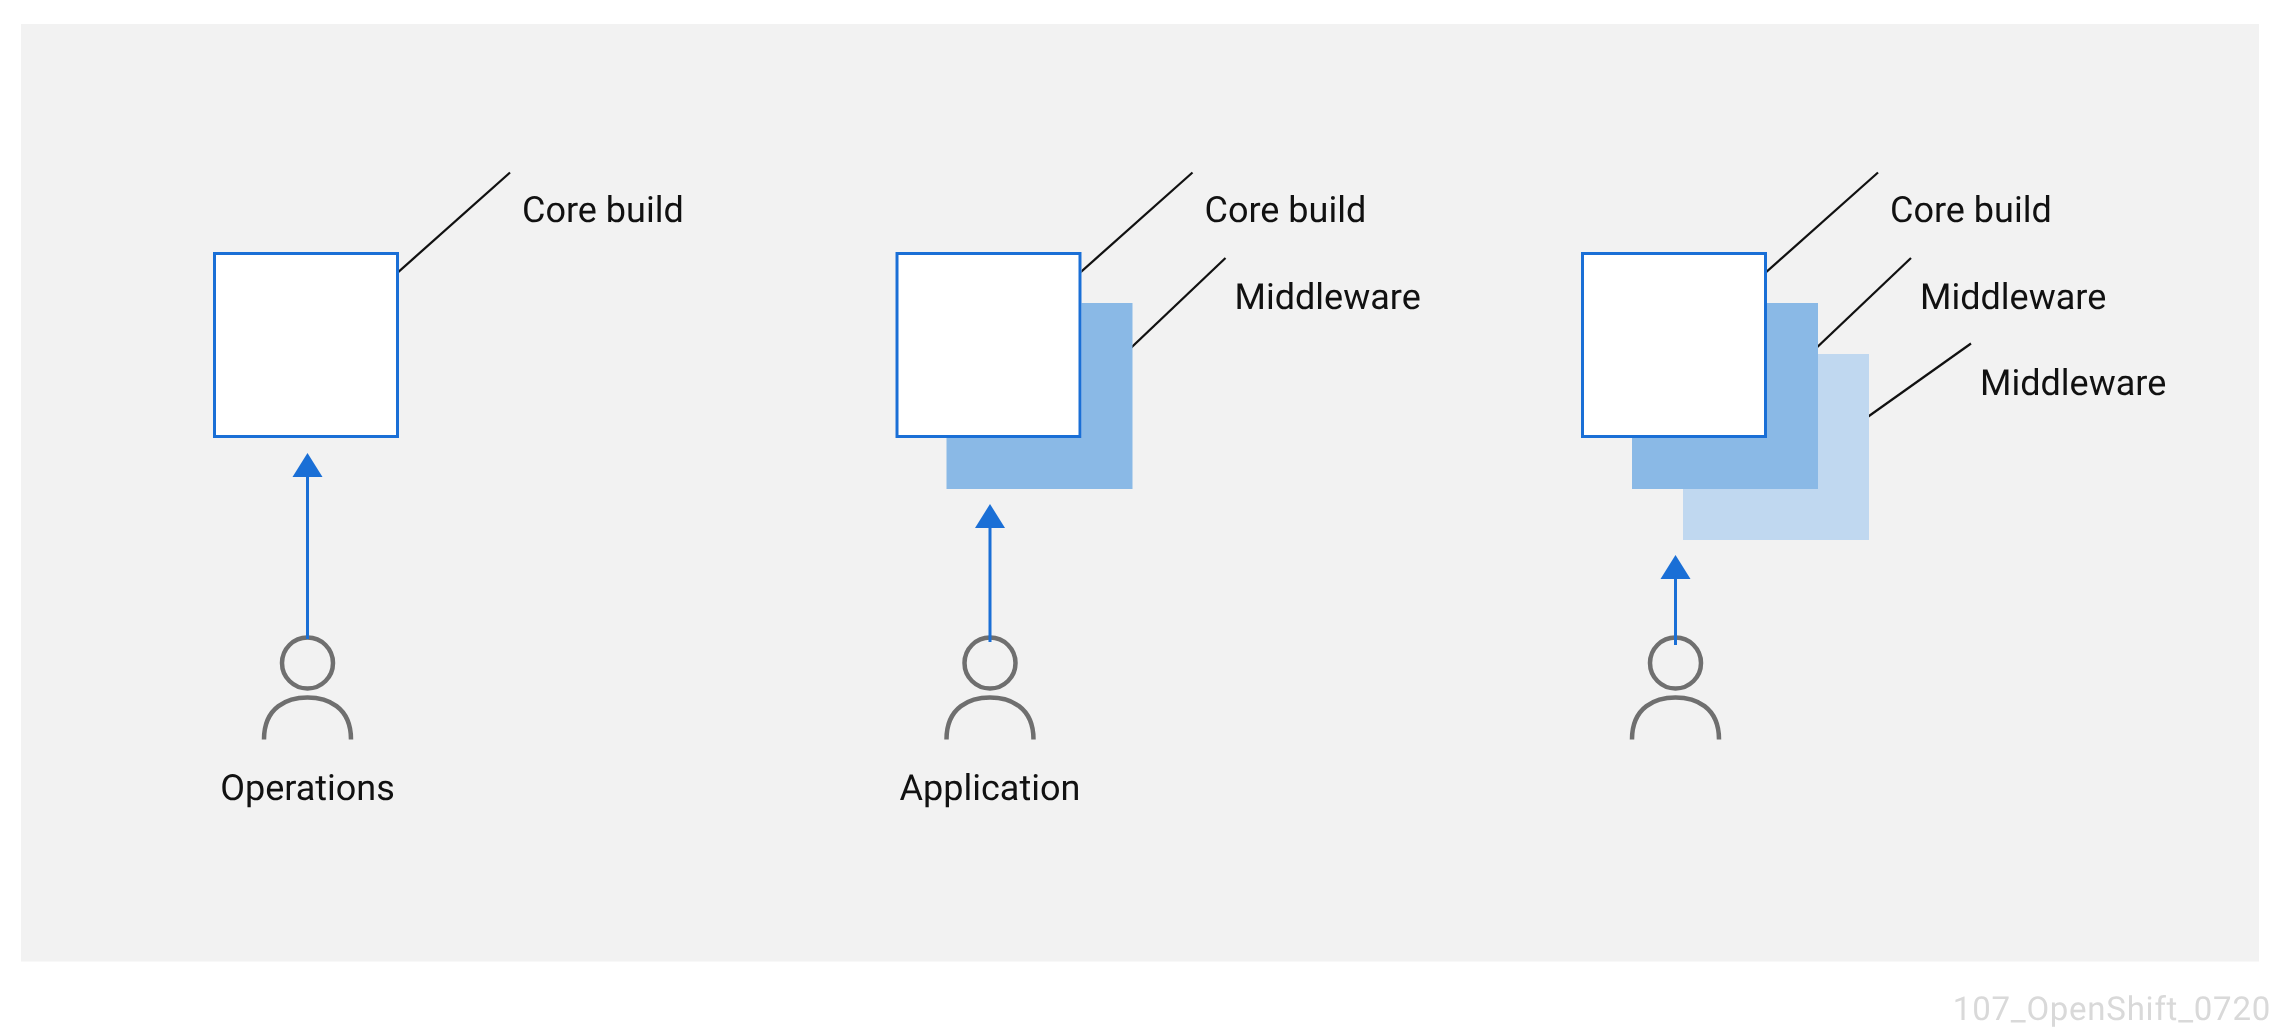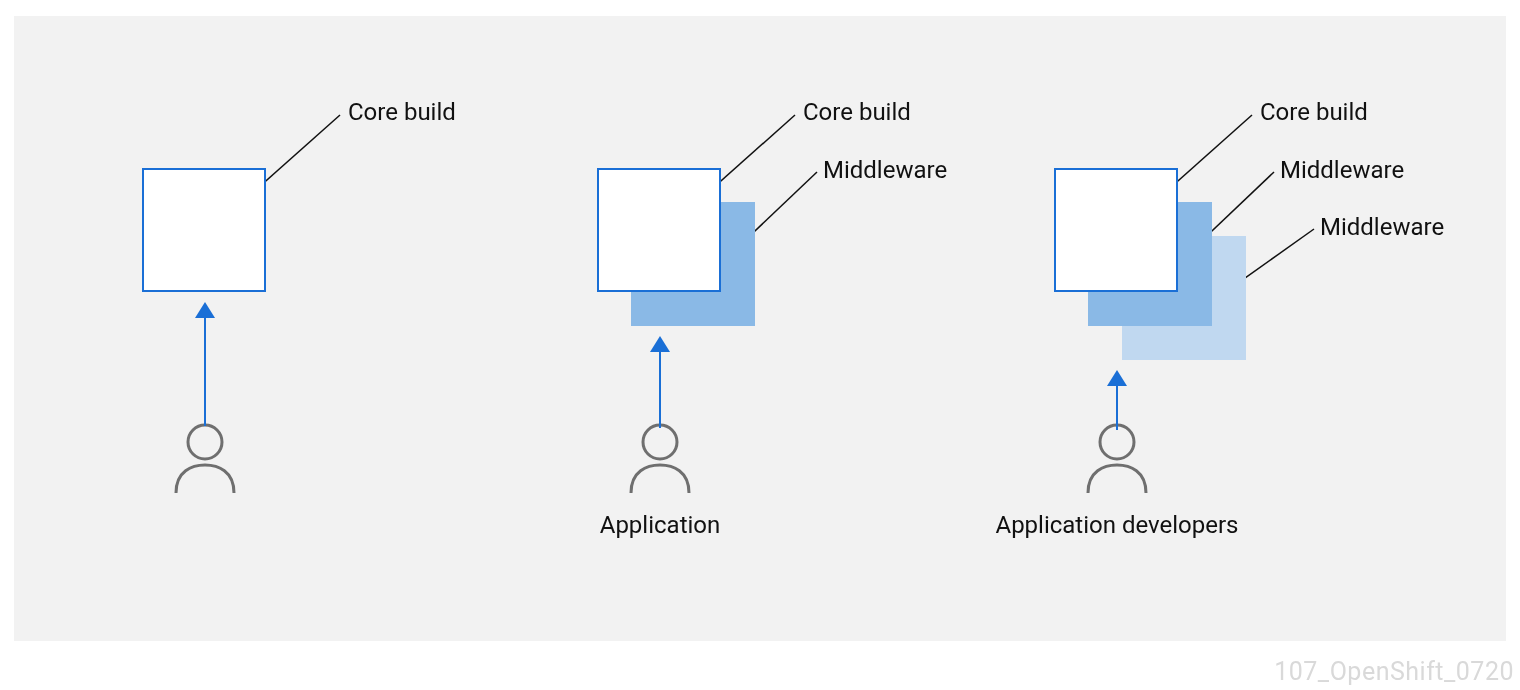--- a/index.html
+++ b/index.html
@@ -80,33 +80,34 @@
     color: #111;
     text-align: center;
     width: 400px;
   }
 
   .anno {
     position: absolute;
     font-size: 24px;
     color: #111;
     white-space: nowrap;
+    margin-top: 28px;
   }
   .leader {
     position: absolute;
     stroke: #111;
     stroke-width: 1.5;
   }
 
   .watermark {
     position: absolute;
     right: 6px;
     bottom: 4px;
     color: #d9d9d9;
-    font-size: 25px;
+    font-size: 22px;
     letter-spacing: 0.5px;
   }
 </style>
 </head>
 <body>
 
 <div class="canvas">
 
   <div class="panel p1">
     <div class="stack" style="left:128px; top:152px;">
@@ -120,20 +121,21 @@
     <div class="arrow" style="left:181px; top:286px;">
       <div class="arrow-head" style="left:0; top:0;"></div>
       <div class="arrow-shaft" style="left:9px; top:14px; height:110px;"></div>
     </div>
 
     <svg class="person" style="left:158px; top:407px;" width="66" height="72" viewBox="0 0 66 72">
       <circle cx="33" cy="19" r="17"></circle>
       <path d="M4 70 C4 48 20 42 33 42 C46 42 62 48 62 70"></path>
     </svg>
 
+    <div class="role-label" style="left:-9px; top:495px;">Operations</div>
   </div>
 
   <div class="panel p2">
     <div class="stack" style="left:86px; top:152px;">
       <div class="box mid" style="left:34px; top:34px;"></div>
       <div class="box core" style="left:0; top:0;"></div>
     </div>
     <svg class="leader" style="left:174px; top:97px;" width="120" height="100">
       <line x1="0" y1="100" x2="110" y2="2"></line>
     </svg>
@@ -181,18 +183,17 @@
     <div class="arrow" style="left:99px; top:354px;">
       <div class="arrow-head" style="left:0; top:0;"></div>
       <div class="arrow-shaft" style="left:9px; top:14px; height:46px;"></div>
     </div>
 
     <svg class="person" style="left:76px; top:407px;" width="66" height="72" viewBox="0 0 66 72">
       <circle cx="33" cy="19" r="17"></circle>
       <path d="M4 70 C4 48 20 42 33 42 C46 42 62 48 62 70"></path>
     </svg>
 
-    <div class="role-label" style="left:-91px; top:495px;">Application developers</div>
   </div>
 
 </div>
 
 <div class="watermark">107_OpenShift_0720</div>
 
 </body></html>

